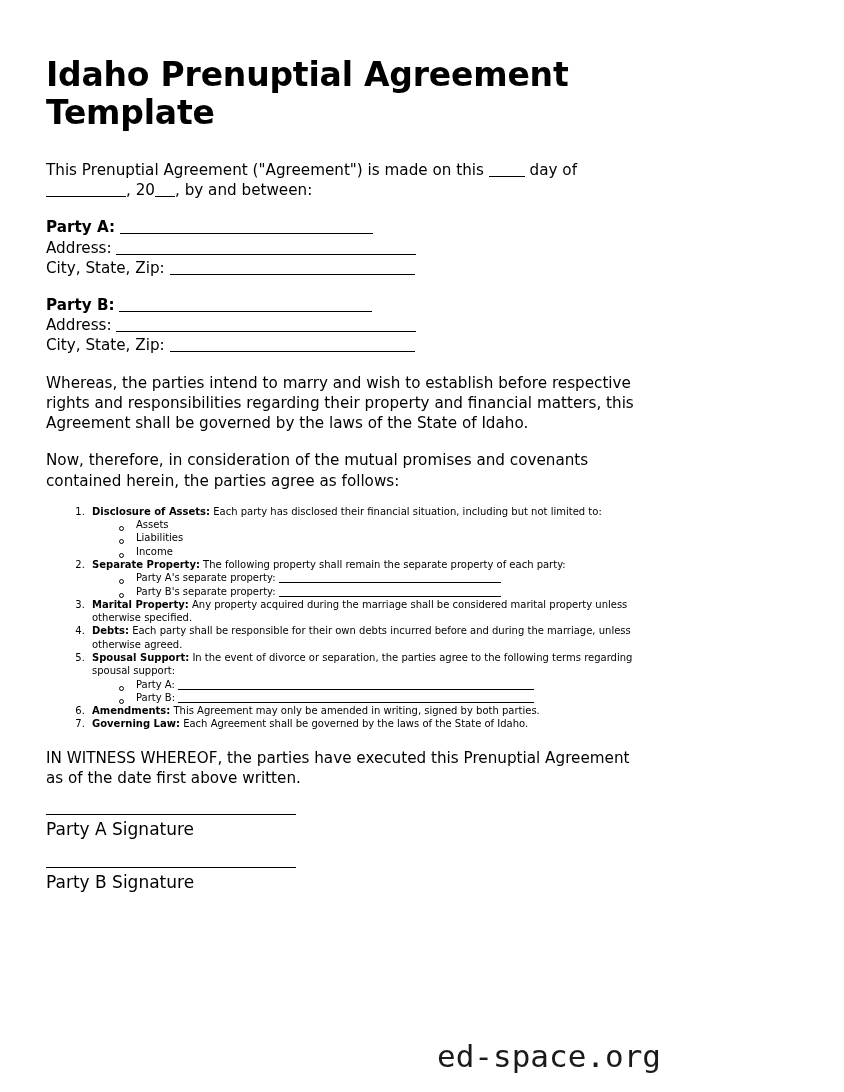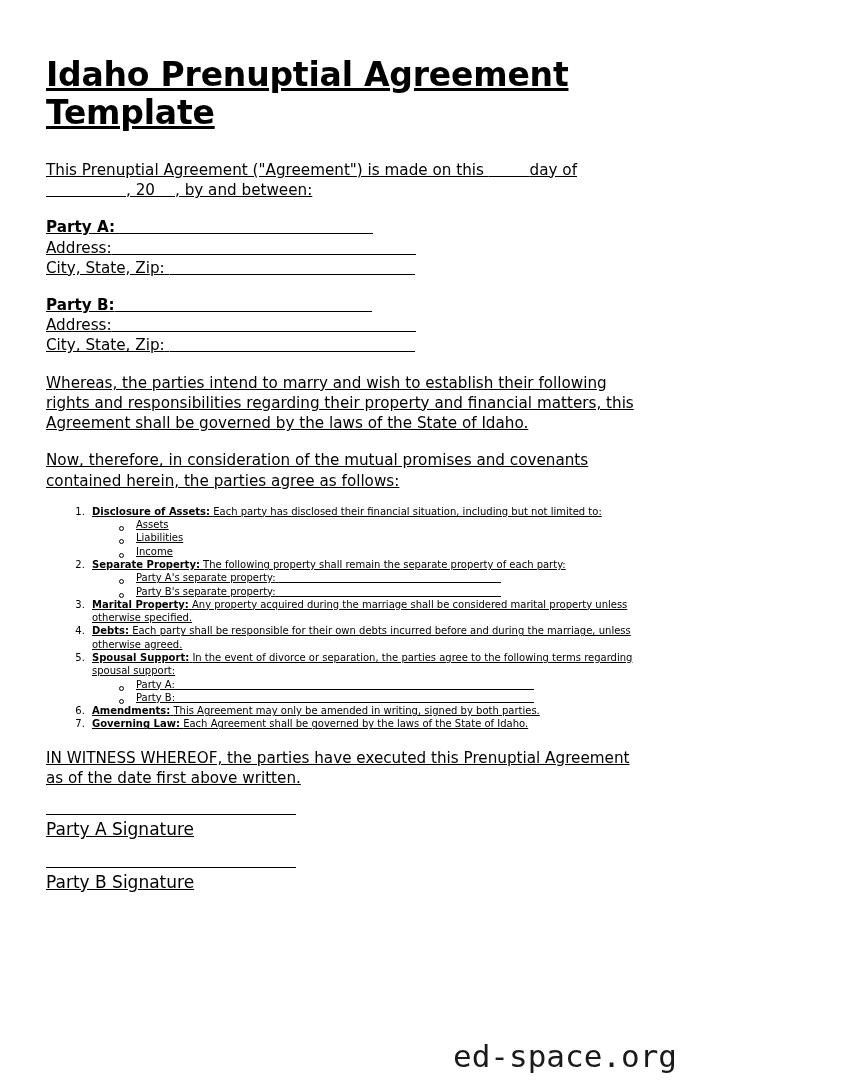--- a/index.html
+++ b/index.html
@@ -16,21 +16,20 @@
     overflow: hidden;
   }
   .page {
     position: absolute;
     left: 0; top: 0;
     width: 697px;
     height: 1092px;
     background: #ffffff;
     box-sizing: border-box;
     padding: 56px 46px 0 46px;
-    text-decoration: underline;
   }
   .doc-title {
     font-size: 33px;
     font-weight: bold;
     letter-spacing: -0.2px;
     line-height: 1.15;
     margin: 0 0 28px 0;
   }
   p.para {
     font-size: 15.2px;
@@ -103,21 +102,21 @@
     height: 0;
     margin-bottom: 3px;
   }
   .sig-label {
     font-size: 17px;
     line-height: 1.33;
     margin-bottom: 26px;
   }
   .watermark {
     position: absolute;
-    right: 20px;
+    right: 36px;
     bottom: 18px;
     font-family: "DejaVu Sans Mono", "Liberation Mono", monospace;
     font-size: 31px;
     letter-spacing: 0px;
     color: #1a1a1a;
     white-space: nowrap;
   }
 </style>
 </head>
 <body>
@@ -133,21 +132,21 @@
     <div class="party-line"><span>Address:</span> <span class="rule r-address"></span></div>
     <div class="party-line"><span>City, State, Zip:</span> <span class="rule r-citystate"></span></div>
   </div>
 
   <div class="party-block">
     <div class="party-line"><span class="lbl-bold">Party B:</span> <span class="rule r-partyname"></span></div>
     <div class="party-line"><span>Address:</span> <span class="rule r-address"></span></div>
     <div class="party-line"><span>City, State, Zip:</span> <span class="rule r-citystate"></span></div>
   </div>
 
-  <p class="para">Whereas, the parties intend to marry and wish to establish their following rights and responsibilities regarding their property and financial matters, this Agreement shall be governed by the laws of the State of Idaho.</p>
+  <p class="para">Whereas, the parties intend to marry and wish to establish before respective rights and responsibilities regarding their property and financial matters, this Agreement shall be governed by the laws of the State of Idaho.</p>
 
   <p class="para tight">Now, therefore, in consideration of the mutual promises and covenants contained herein, the parties agree as follows:</p>
 
   <ol class="terms">
 
     <li>
       <span class="lbl-bold">Disclosure of Assets:</span>
       <span>Each party has disclosed their financial situation, including but not limited to:</span>
       <ul class="sub">
         <li><span>Assets</span></li>

